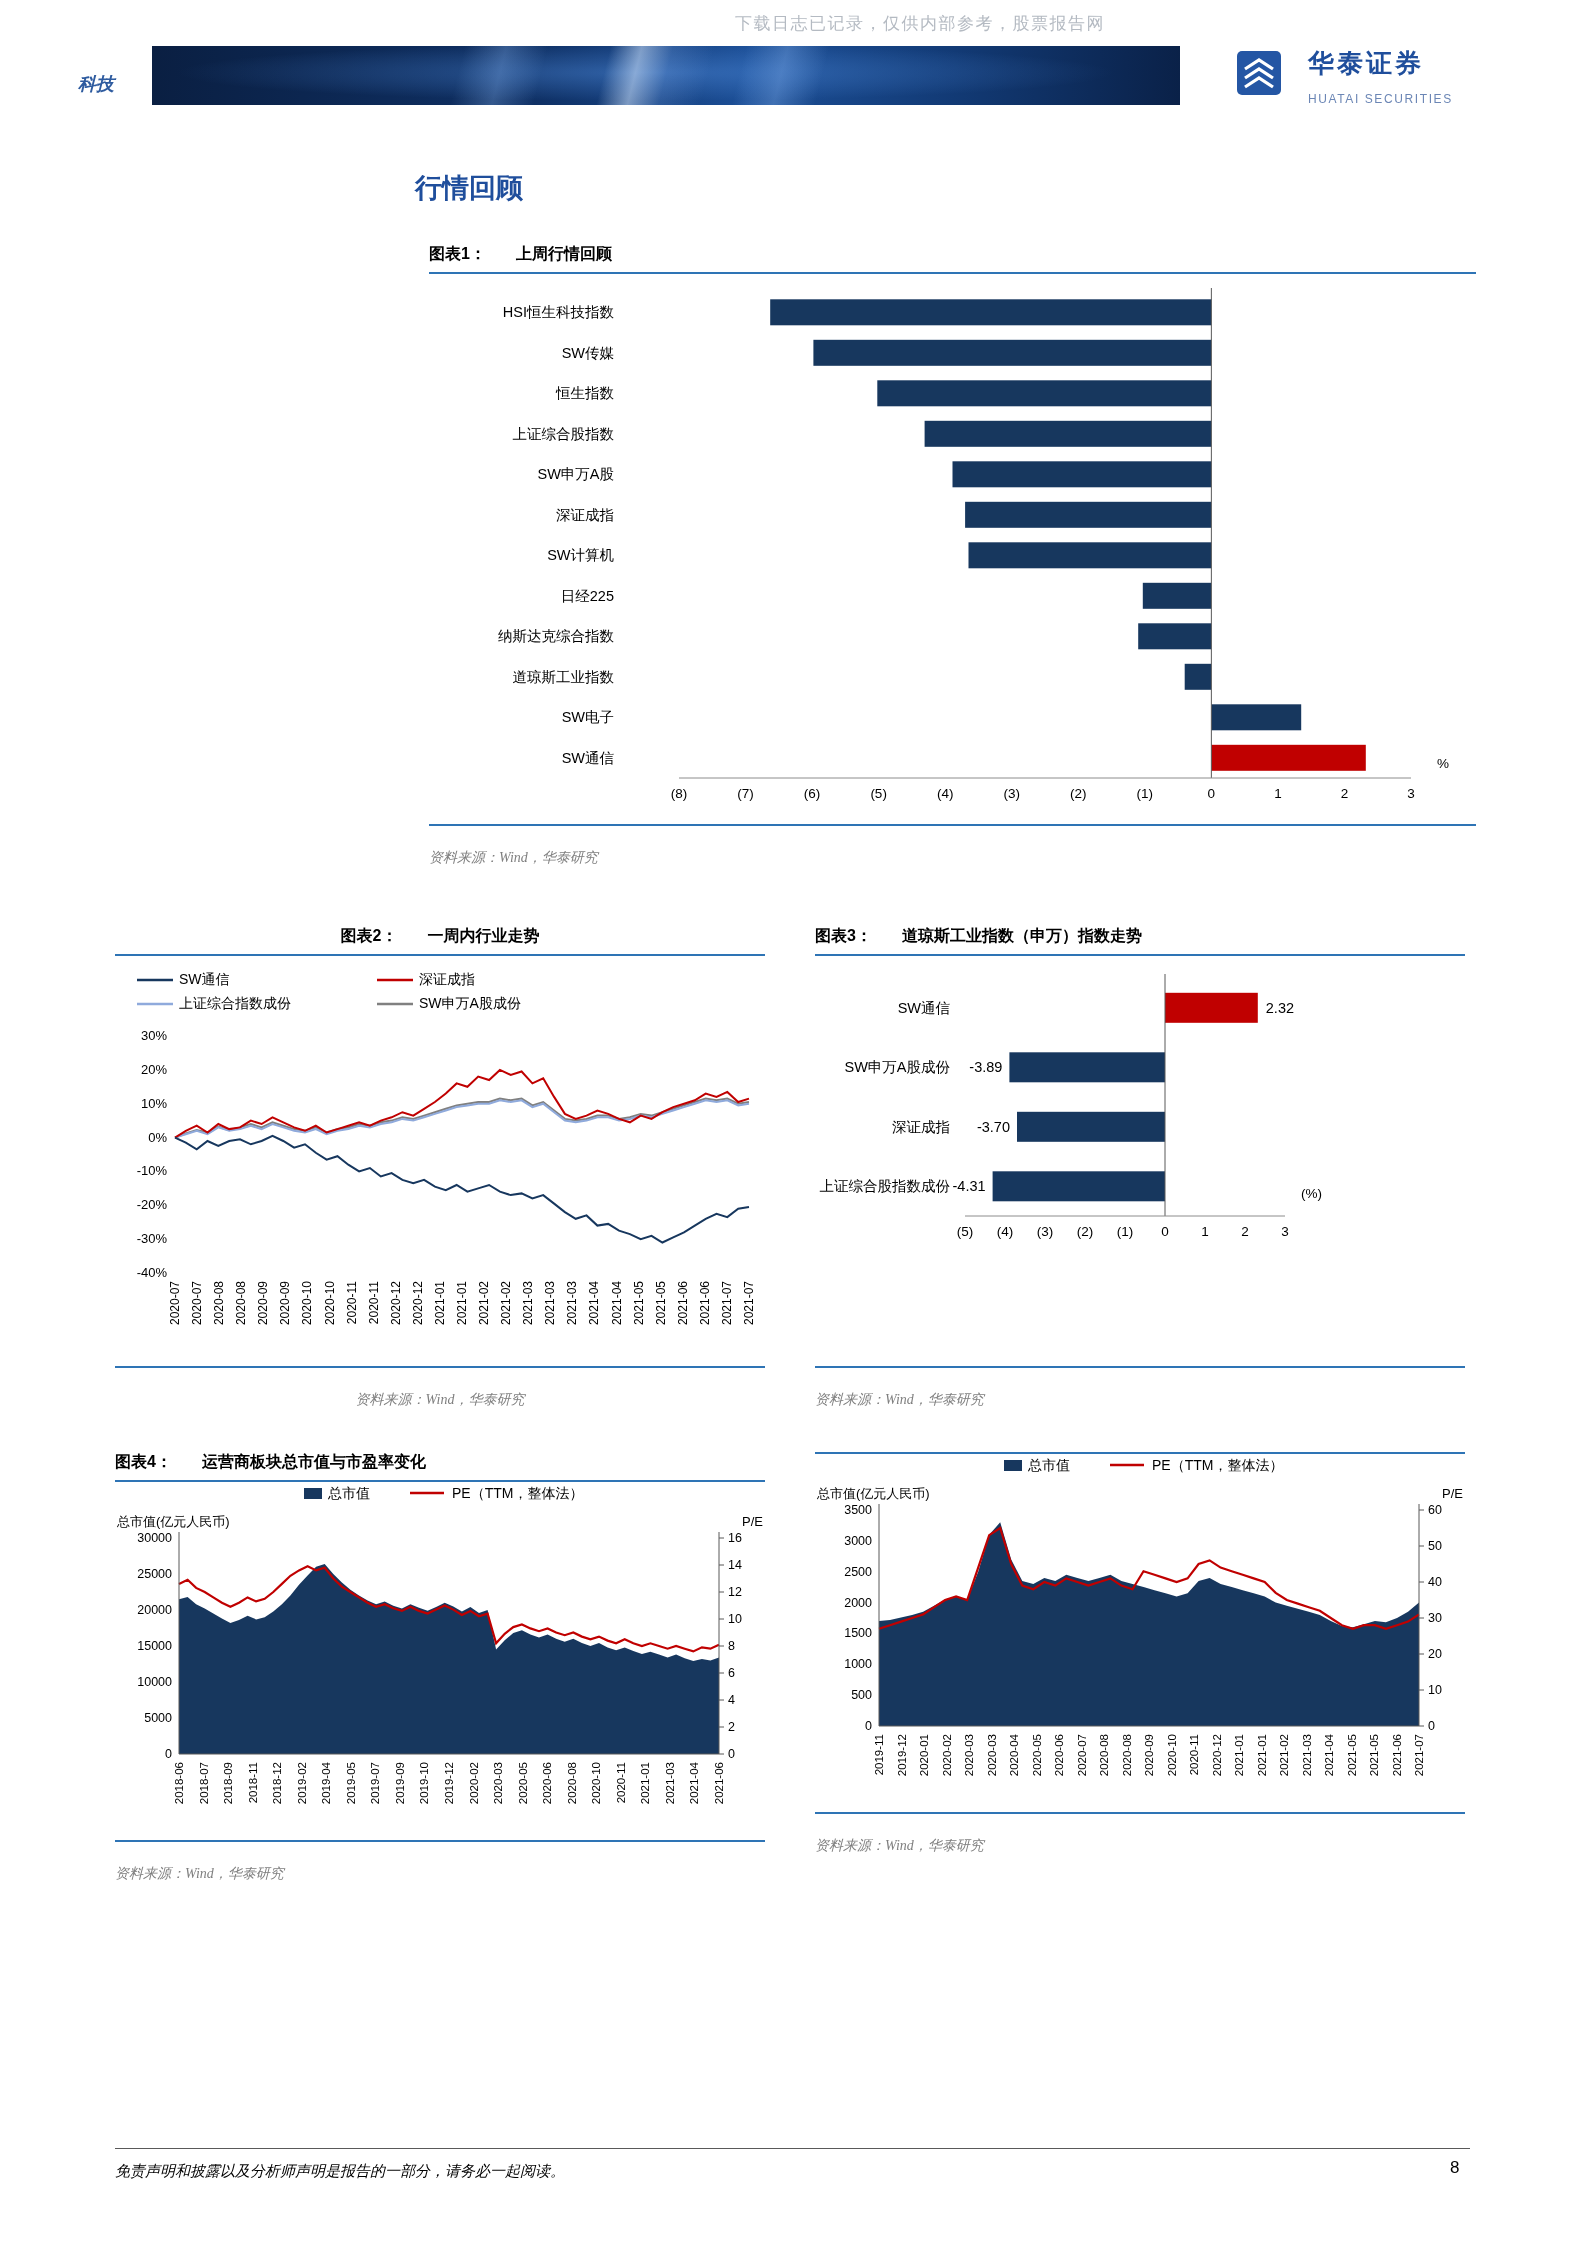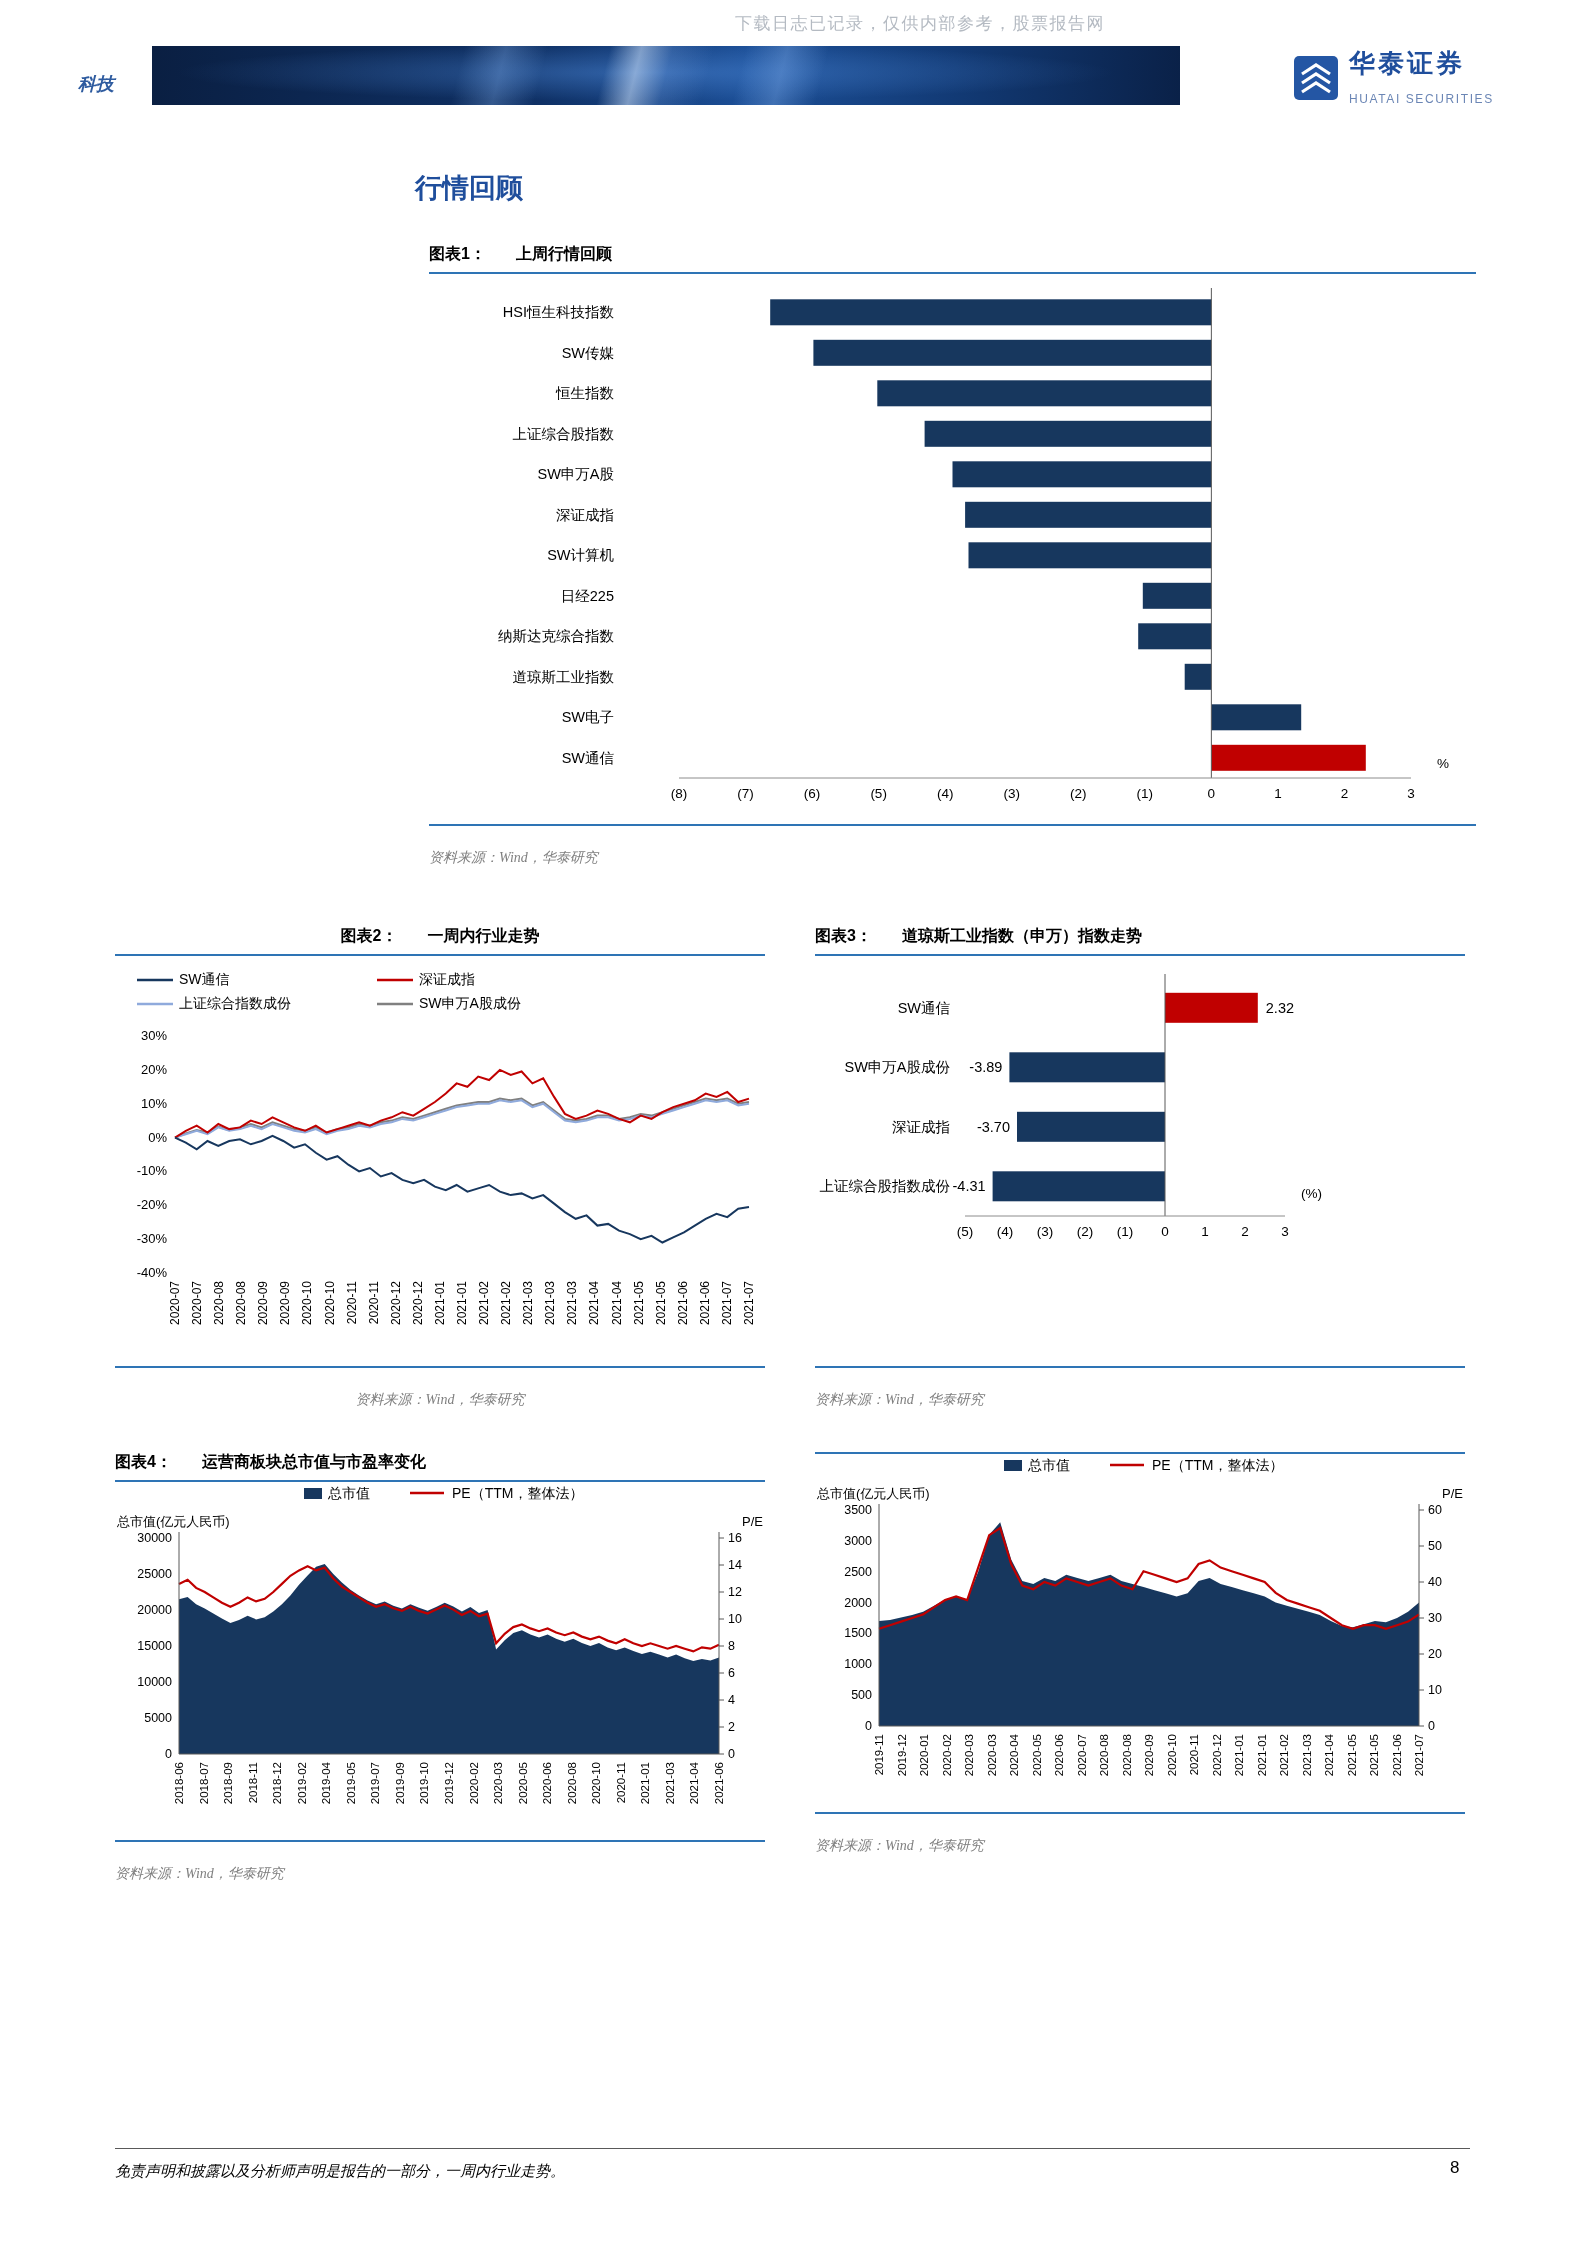--- a/index.html
+++ b/index.html
@@ -11,21 +11,21 @@
   .category{position:absolute;top:72px;left:78px;font-size:18px;font-weight:bold;font-style:italic;color:#2e5b9f;}
   .banner{
     position:absolute;top:46px;left:152px;width:1028px;height:59px;
     background-image:
       linear-gradient(104deg, rgba(0,0,0,0) 30%, rgba(150,195,255,.28) 34%, rgba(0,0,0,0) 38%),
       linear-gradient(104deg, rgba(0,0,0,0) 44%, rgba(210,230,255,.55) 47%, rgba(130,175,240,.22) 50%, rgba(0,0,0,0) 54%),
       linear-gradient(104deg, rgba(0,0,0,0) 57%, rgba(150,195,255,.30) 61%, rgba(0,0,0,0) 65%),
       radial-gradient(ellipse at 48% 45%, rgba(80,140,220,.45), rgba(0,0,0,0) 62%),
       linear-gradient(92deg,#0a1f42 0%,#0f3166 38%,#1c4f97 58%,#123a75 78%,#0a2148 100%);
   }
-  .logo{position:absolute;top:50px;left:1293px;display:flex;align-items:center;gap:10px;}
+  .logo{position:absolute;top:50px;left:1236px;display:flex;gap:26px;}
   .logo-cn{font-size:26px;font-weight:bold;color:#1f4e9c;letter-spacing:3px;line-height:1.05;}
   .logo-en{font-size:12px;color:#6b86b5;letter-spacing:1.6px;margin-top:15px;}
   .page-title{position:absolute;top:168px;left:413px;font-size:27px;font-weight:bold;color:#1f4e9c;margin:2px;}
   .fig{position:absolute;}
   #fig1{left:429px;top:244px;width:1047px;}
   #fig2{left:115px;top:926px;width:650px;text-align:center;}
   #fig3{left:815px;top:926px;width:650px;}
   #fig4{left:115px;top:1452px;width:650px;}
   #fig5{left:815px;top:1452px;width:650px;}
   .fig-head{font-size:16px;font-weight:bold;color:#000;padding-bottom:7px;}
@@ -348,16 +348,16 @@
           <text x="563" y="280" font-size="11.5" fill="#000" text-anchor="end" transform="rotate(-90 563 280)">2021-05</text>
           <text x="585.5" y="280" font-size="11.5" fill="#000" text-anchor="end" transform="rotate(-90 585.5 280)">2021-06</text>
           <text x="608" y="280" font-size="11.5" fill="#000" text-anchor="end" transform="rotate(-90 608 280)">2021-07</text>
         </svg>
       </div>
     <div class="fig-rule"></div>
     <div class="fig-source">资料来源：Wind，华泰研究</div>
   </section>
 
   <div class="footer-rule"></div>
-  <div class="disclaimer">免责声明和披露以及分析师声明是报告的一部分，一周内行业走势。</div>
+  <div class="disclaimer">免责声明和披露以及分析师声明是报告的一部分，请务必一起阅读。</div>
   <div class="page-number">8</div>
 
 </div>
 
 </body></html>

